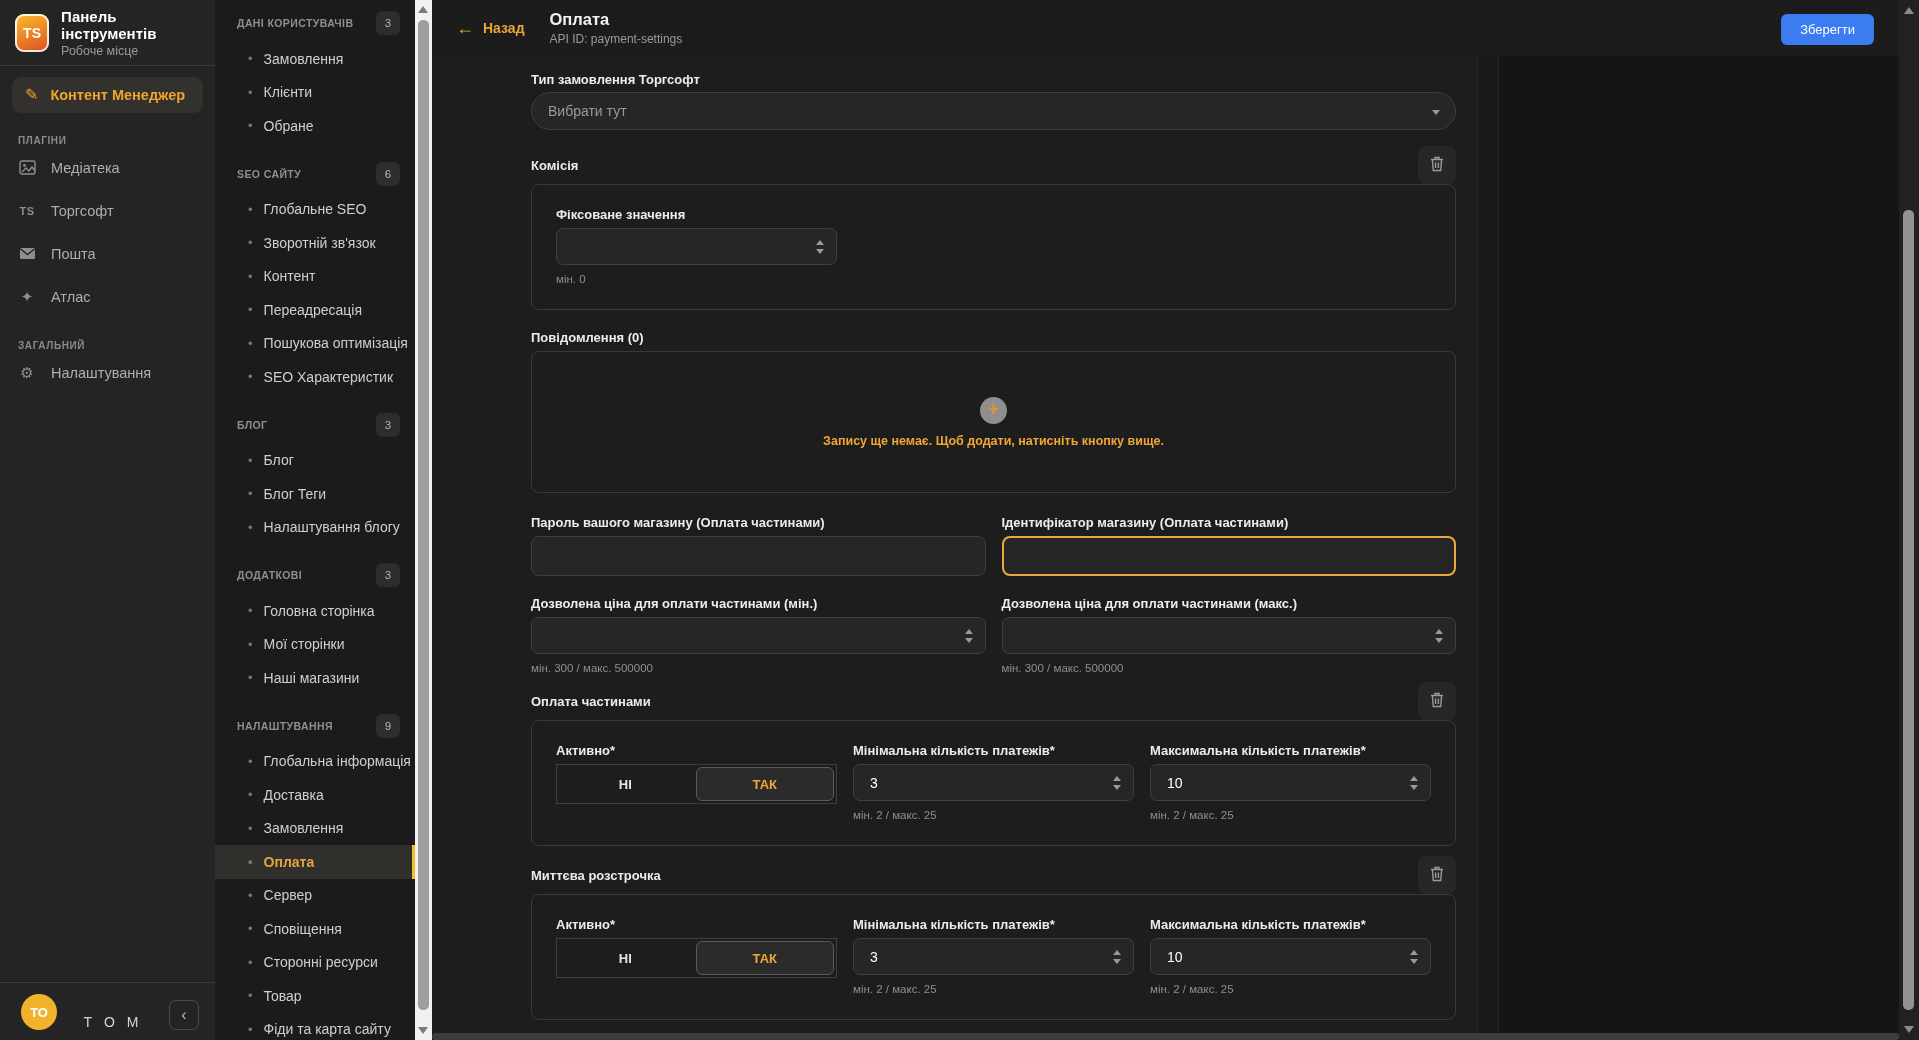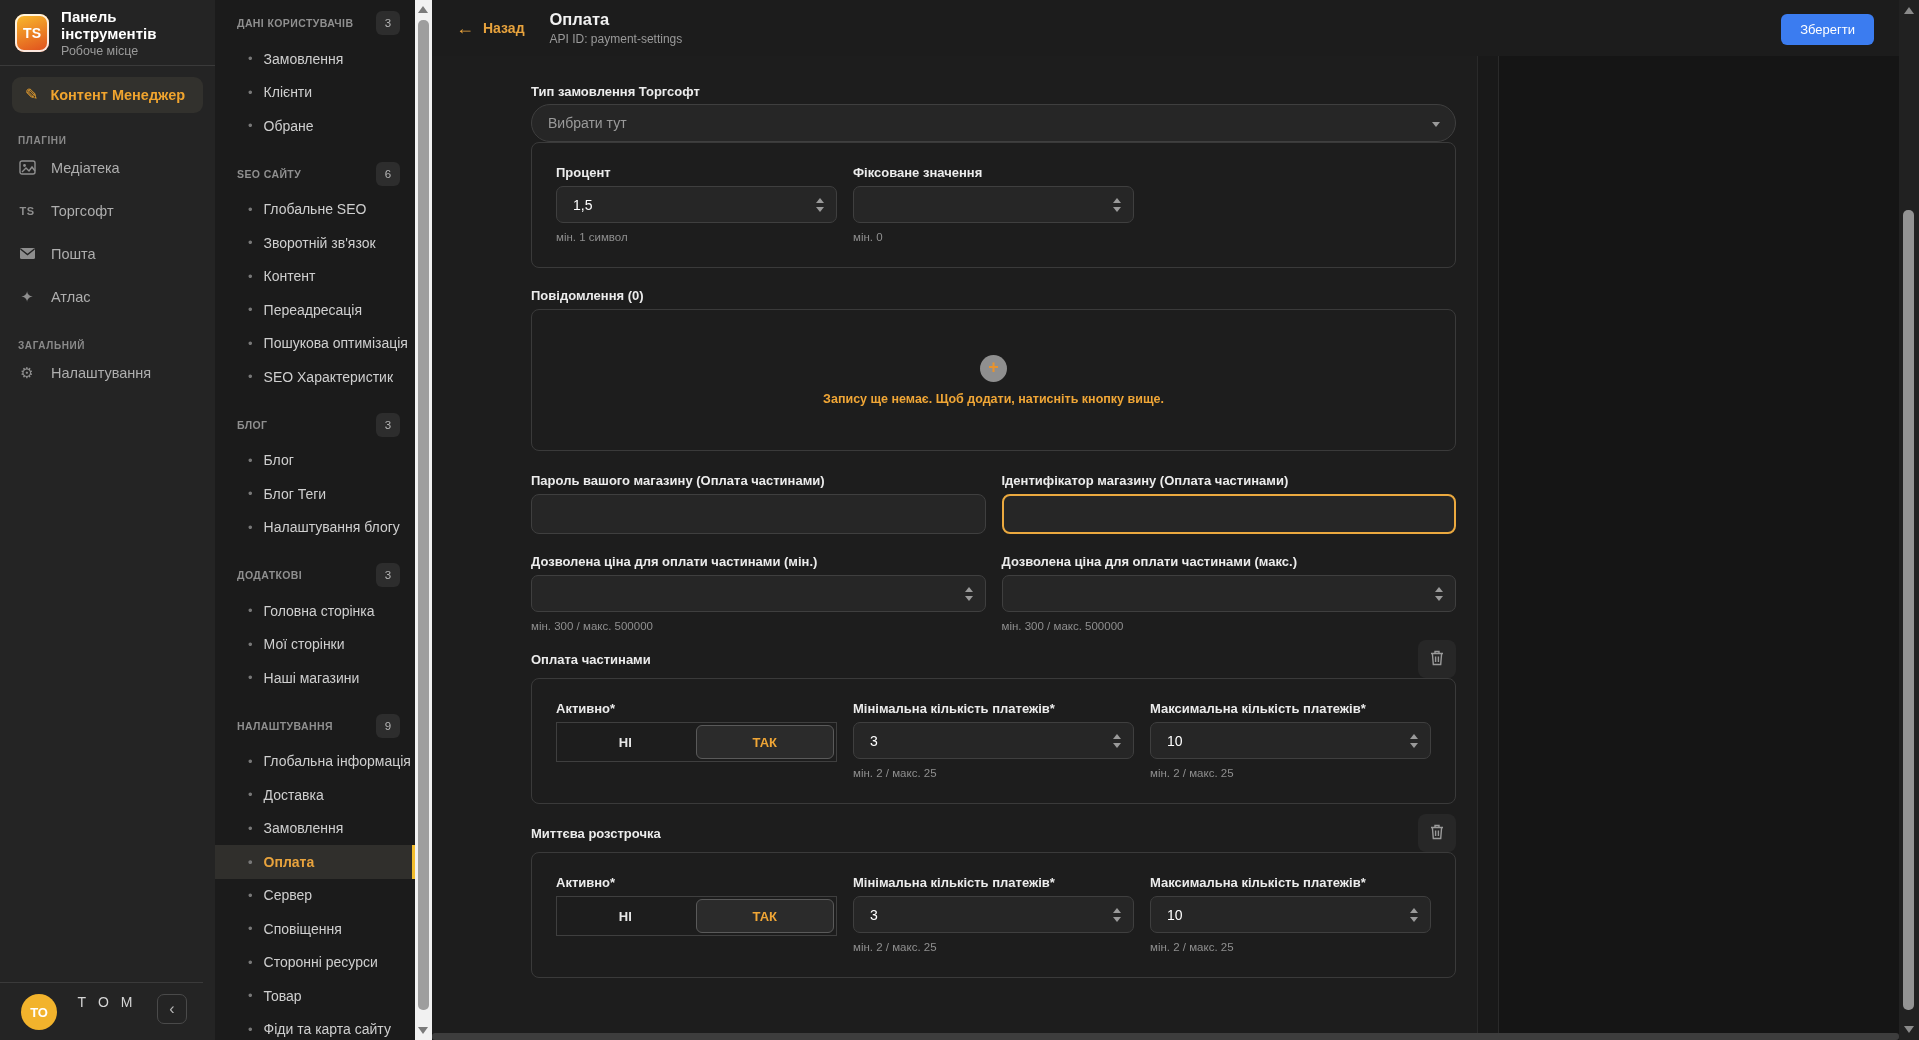--- a/index.html
+++ b/index.html
@@ -14,22 +14,22 @@
     box-shadow:inset 0 0 0 2px rgba(255,255,255,.85); }
   .side-title { font-size:15px; font-weight:bold; color:#ffffff; }
   .side-sub { font-size:12.5px; color:#9a9a9a; margin-top:2px; }
   .side-active { margin:11px 12px 0; height:36px; background:#32312d; border-radius:9px; display:flex;
     align-items:center; gap:12px; padding:0 13px; color:#f0a42e; font-weight:bold; font-size:14.5px; cursor:pointer; }
   .pen-icon { font-size:16px; line-height:1; }
   .side-section { margin:22px 18px 0; font-size:10px; font-weight:bold; color:#8a8a8a; letter-spacing:.6px; }
   .side-item { display:flex; align-items:center; gap:14px; padding:0 17px; height:43px; color:#aeaeae; font-size:14.5px; cursor:pointer; }
   .sicon { width:20px; display:flex; justify-content:center; align-items:center; color:#8e8e8e; font-size:15px; }
   .sicon.txt { font-size:11px; font-weight:bold; letter-spacing:.5px; }
-  .side-footer { position:absolute; left:0; right:12px; bottom:10px; border-top:1px solid #3a3a3a;
-    padding:11px 16px 0 21px; display:flex; align-items:flex-start; justify-content:space-between; }
+  .side-footer { position:absolute; left:0; right:0; bottom:10px; border-top:1px solid #3a3a3a;
+    padding:11px 16px 0 21px; display:flex; align-items:flex-end; justify-content:space-between; }
   .avatar { width:36px; height:36px; border-radius:50%; background:#f2b32c; color:#fff; font-size:13px; font-weight:bold;
     display:flex; align-items:center; justify-content:center; }
   .uname { font-size:14px; color:#d5d5d5; letter-spacing:4px; }
   .collapse-btn { width:30px; height:30px; border:1px solid #4a4a4a; border-radius:7px; color:#b5b5b5;
     display:flex; align-items:center; justify-content:center; font-size:16px; cursor:pointer; background:transparent; }
 
   
   .navcol { position:absolute; left:215px; top:0; width:200px; height:1040px; background:#1b1b1b; padding-top:8px; overflow:hidden; }
   .nav-head { display:flex; align-items:center; justify-content:space-between; padding:0 15px 0 22px; height:26px; margin:18px 0 6px;gap:10px; }
   .nav-section:first-child .nav-head { margin-top:2px; }
@@ -57,21 +57,21 @@
   .page-title { font-size:16.5px; font-weight:bold; color:#f2f2f2; }
   .page-sub { font-size:12px; color:#9a9a9a; margin-top:3px; }
   .save-btn { position:absolute; right:25px; top:14px; height:31px; padding:0 19px; background:#3b7cf0; border:none;
     border-radius:6px; color:#fff; font-size:13px; display:flex; align-items:center; cursor:pointer; font-family:inherit; }
 
   
   .form-pane { position:absolute; left:432px; top:56px; width:1045px; height:977px; background:#1d1d1d; overflow:hidden; }
   .form { position:absolute; left:99px; top:0; width:925px; }
   .flabel { font-size:13px; font-weight:bold; color:#ececec; display:block; }
   .hint { font-size:11.5px; color:#8f8f8f; margin-top:8px; }
-  .mt1 { margin-top:28px; }
+  .mt1 { margin-top:16px; }
   .select { height:38px; background:#262626; border:1px solid #3f3f3f; border-radius:19px; display:flex; align-items:center;
     padding:0 16px; color:#9a9a9a; font-size:14px; position:relative; margin-top:5px; cursor:pointer; }
   .select::after { content:""; position:absolute; right:15px; top:17px; width:0; height:0;
     border-left:4px solid transparent; border-right:4px solid transparent; border-top:5px solid #9a9a9a; }
   .section-head { display:flex; justify-content:space-between; align-items:center; height:38px; }
   .sh1 { margin-top:16px; } .sh2 { margin-top:8px; } .sh3 { margin-top:10px; }
   .trash-btn { width:38px; height:38px; background:#272727; border-radius:8px; border:none; display:flex;
     align-items:center; justify-content:center; cursor:pointer; }
   .gbox { border:1px solid #3a3a3a; border-radius:8px; padding:22px 24px 24px; }
   .grid3 { display:grid; grid-template-columns:1fr 1fr 1fr; gap:16px; }
@@ -299,33 +299,30 @@
 
 <main class="form-pane">
   <div class="form">
 
     <label class="flabel mt1">Тип замовлення Торгсофт</label>
     <div class="select">
       <span>Вибрати тут</span>
       <span></span>
     </div>
 
+    <div class="section-head sh1">
+      <span class="flabel">Комісія</span>
+      <button class="trash-btn">
+        <span><svg width="14" height="16" viewBox="0 0 14 16">
+              <path d="M1 3.5h12M5 3.5V1.5h4v2M2.4 3.5l.9 11h7.4l.9-11M5.6 6.5v5.5M8.4 6.5v5.5" fill="none" stroke="#9a9a9a" stroke-width="1.4"></path>
+            </svg></span>
+      </button>
+    </div>
     <div class="gbox">
       <div class="grid3">
-        <div>
-          <label class="flabel">Процент</label>
-          <div class="numwrap">
-            <input class="tinput" readonly="" value="1,5" style="">
-            <span class="spin">
-                <i class="u"></i>
-                <i class="d"></i>
-              </span>
-          </div>
-          <div class="hint">мін. 1 символ</div>
-        </div>
         <div>
           <label class="flabel">Фіксоване значення</label>
           <div class="numwrap">
             <input class="tinput" readonly="" value="" style="">
             <span class="spin">
                 <i class="u"></i>
                 <i class="d"></i>
               </span>
           </div>
           <div class="hint">мін. 0</div>

